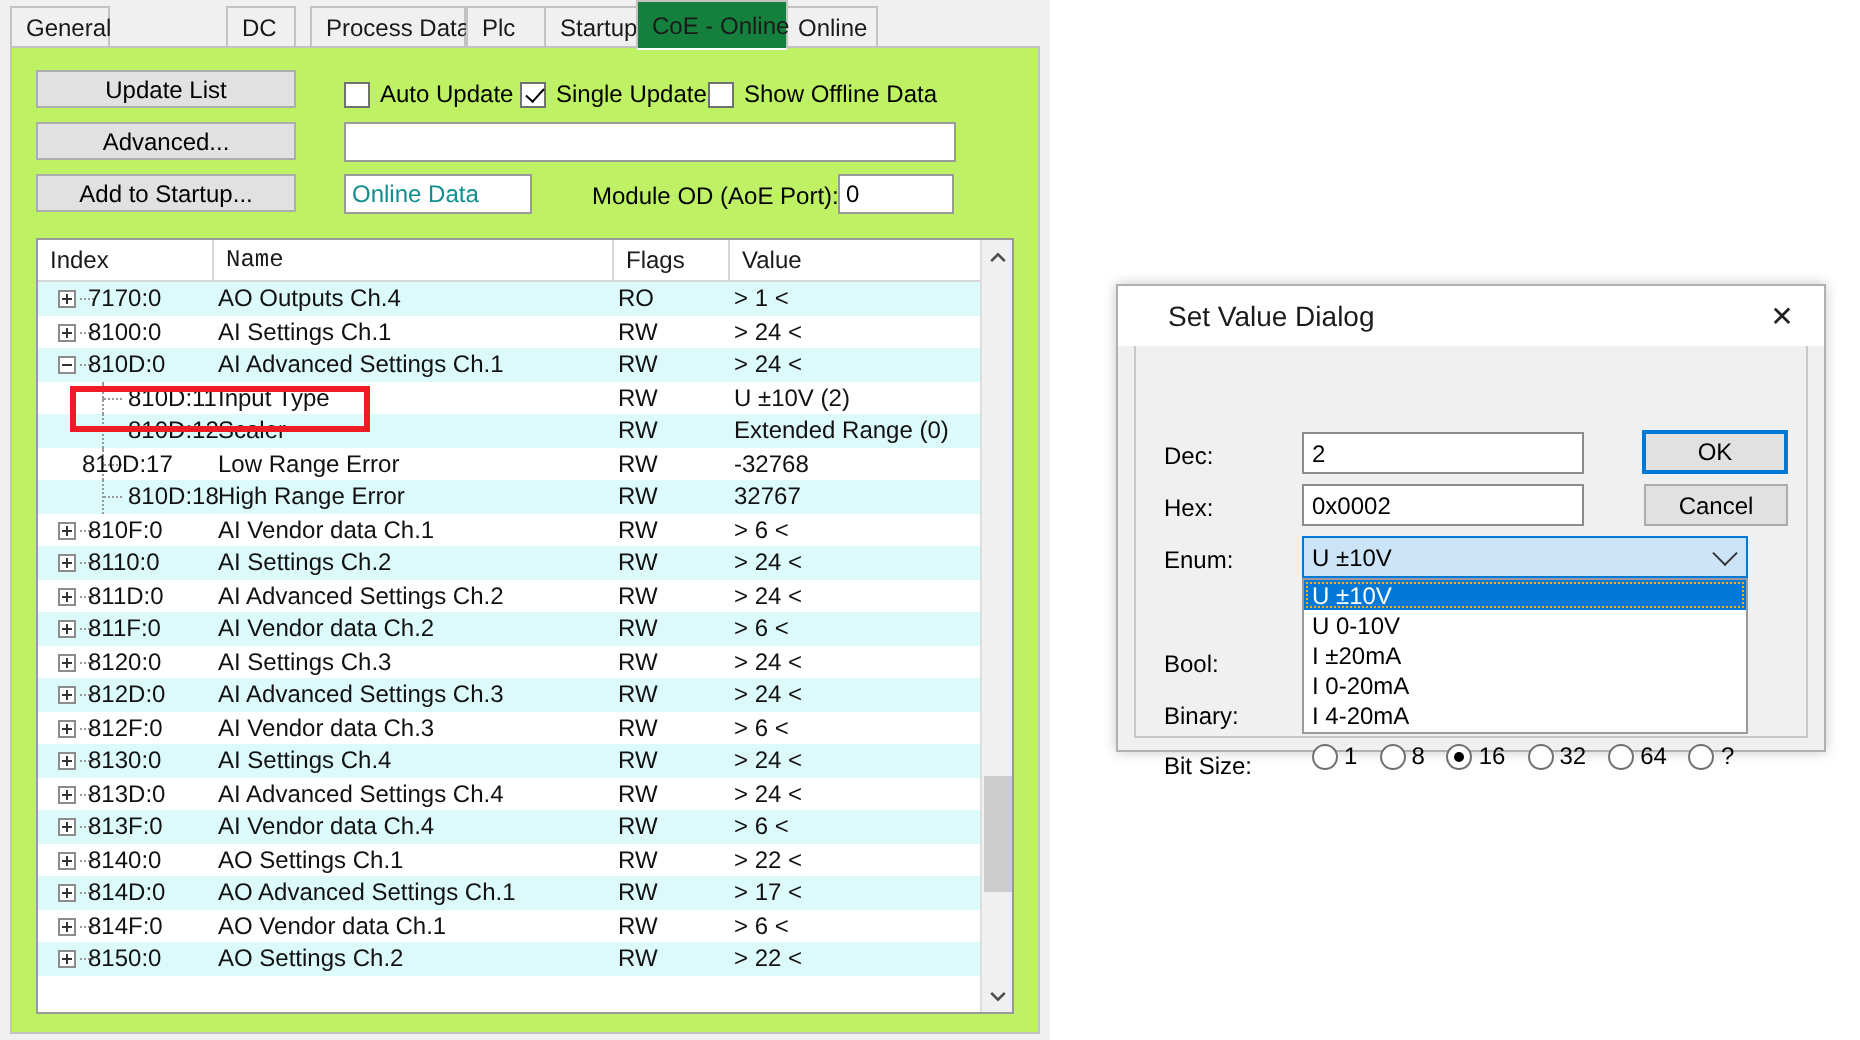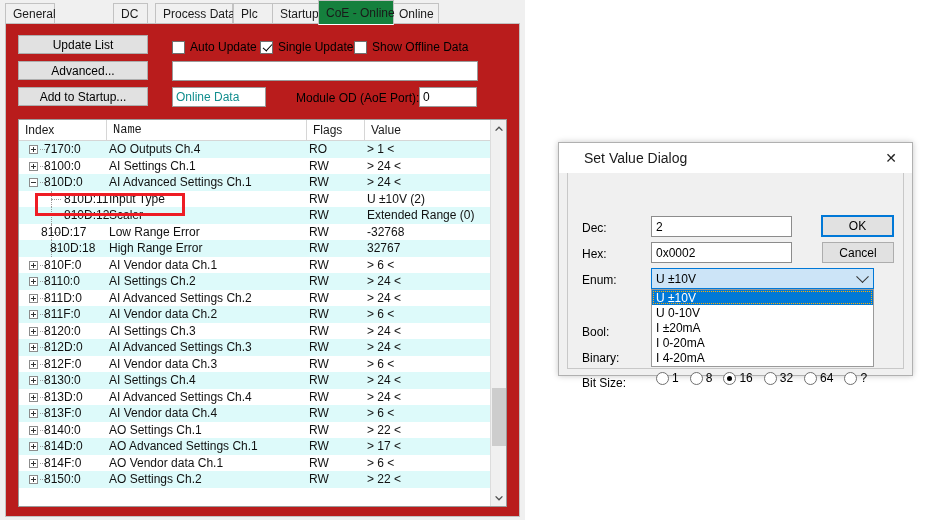--- a/index.html
+++ b/index.html
@@ -44,21 +44,21 @@
     background: #15803d;
     border: 1px solid #c2c2c2;
     border-bottom: 1px solid #ffffff;
     z-index: 5;
   }
 
   
   #tabpage {
     position: absolute; left: 5px; top: 23px;
     width: 515px; height: 494px;
-    background: #b91c1c;
+    background: #bef264;
     border: 1px solid #c2c2c2;
   }
 
   
   .gbtn {
     position: absolute;
     background: #e1e1e1;
     border: 1px solid #adadad;
     font-size: 12px;
     color: #000;
@@ -425,21 +425,21 @@
             <span class="treevert"></span>
             <span class="treeline"></span>
             <span class="cell c-index" style="padding-left: 22px;">810D:17</span>
             <span class="cell c-name">Low Range Error</span>
             <span class="cell c-flags">RW</span>
             <span class="cell c-value">-32768</span>
           </div>
           <div class="grow alt">
             <span class="treevert"></span>
             <span class="treeline"></span>
-            <span class="cell c-index" style="padding-left: 31px;">810D:18</span>
+            <span class="cell c-index" style="padding-left: 45px;">810D:18</span>
             <span class="cell c-name">High Range Error</span>
             <span class="cell c-flags">RW</span>
             <span class="cell c-value">32767</span>
           </div>
           <div class="grow">
             <span class="expander plus"></span>
             <span class="dashes"></span>
             <span class="cell c-index" style="padding-left: 25px;">810F:0</span>
             <span class="cell c-name">AI Vendor data Ch.1</span>
             <span class="cell c-flags">RW</span>

